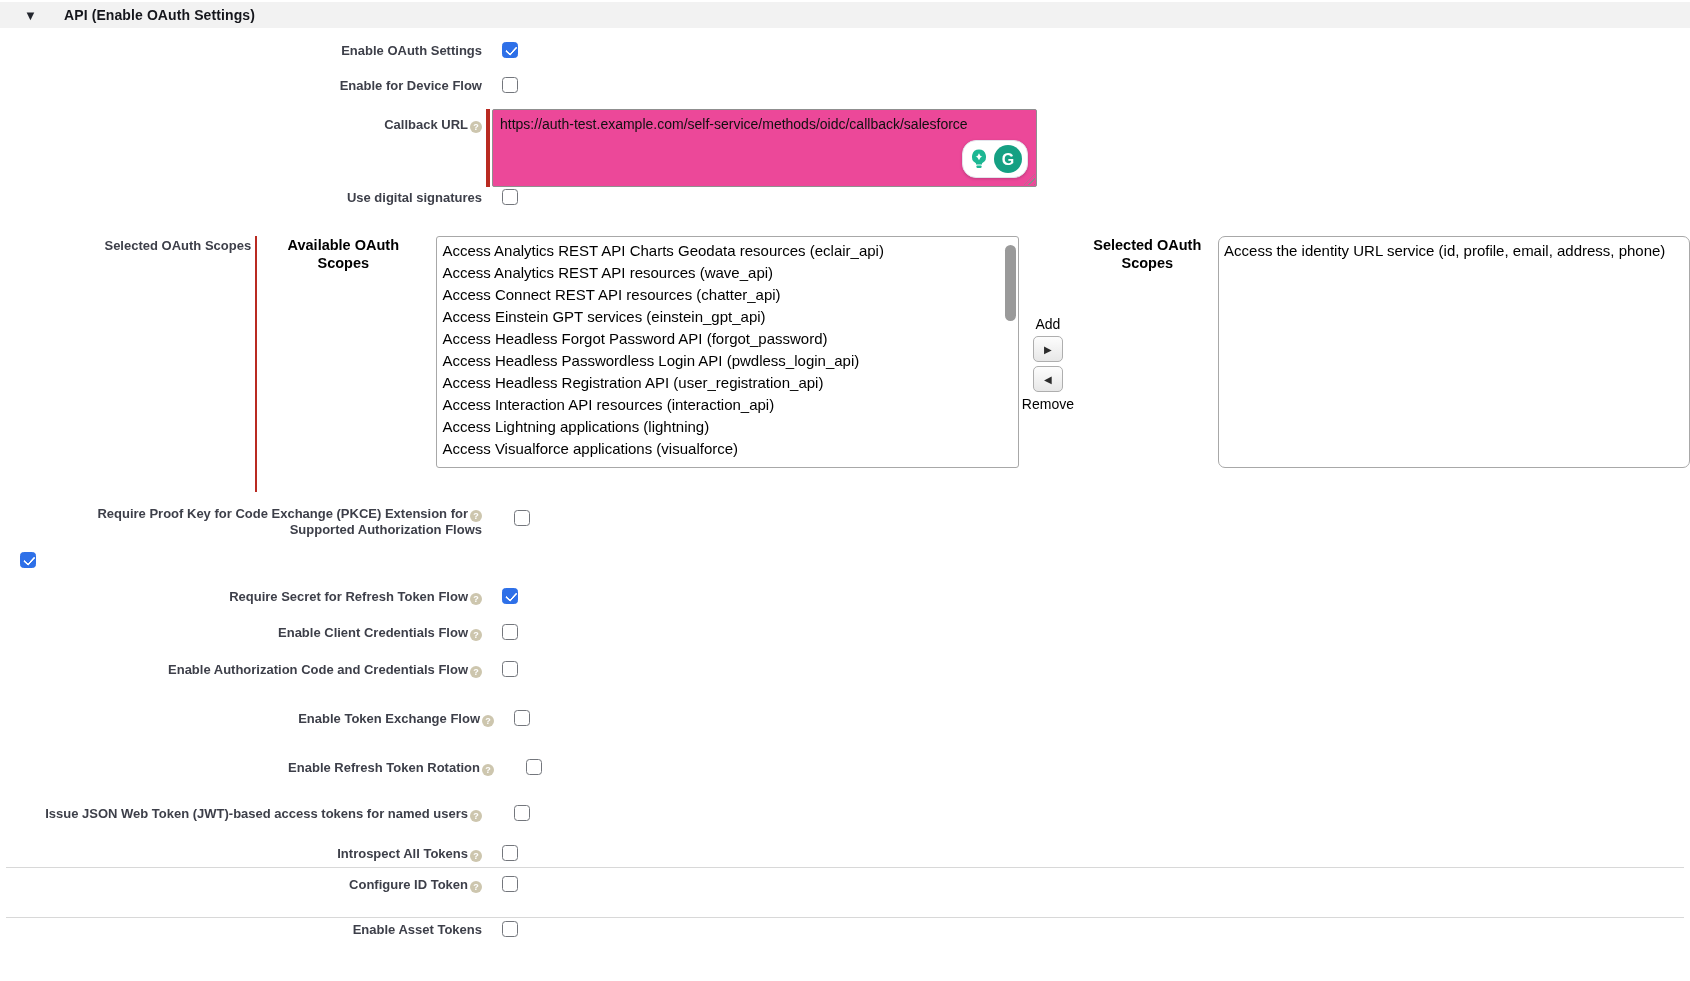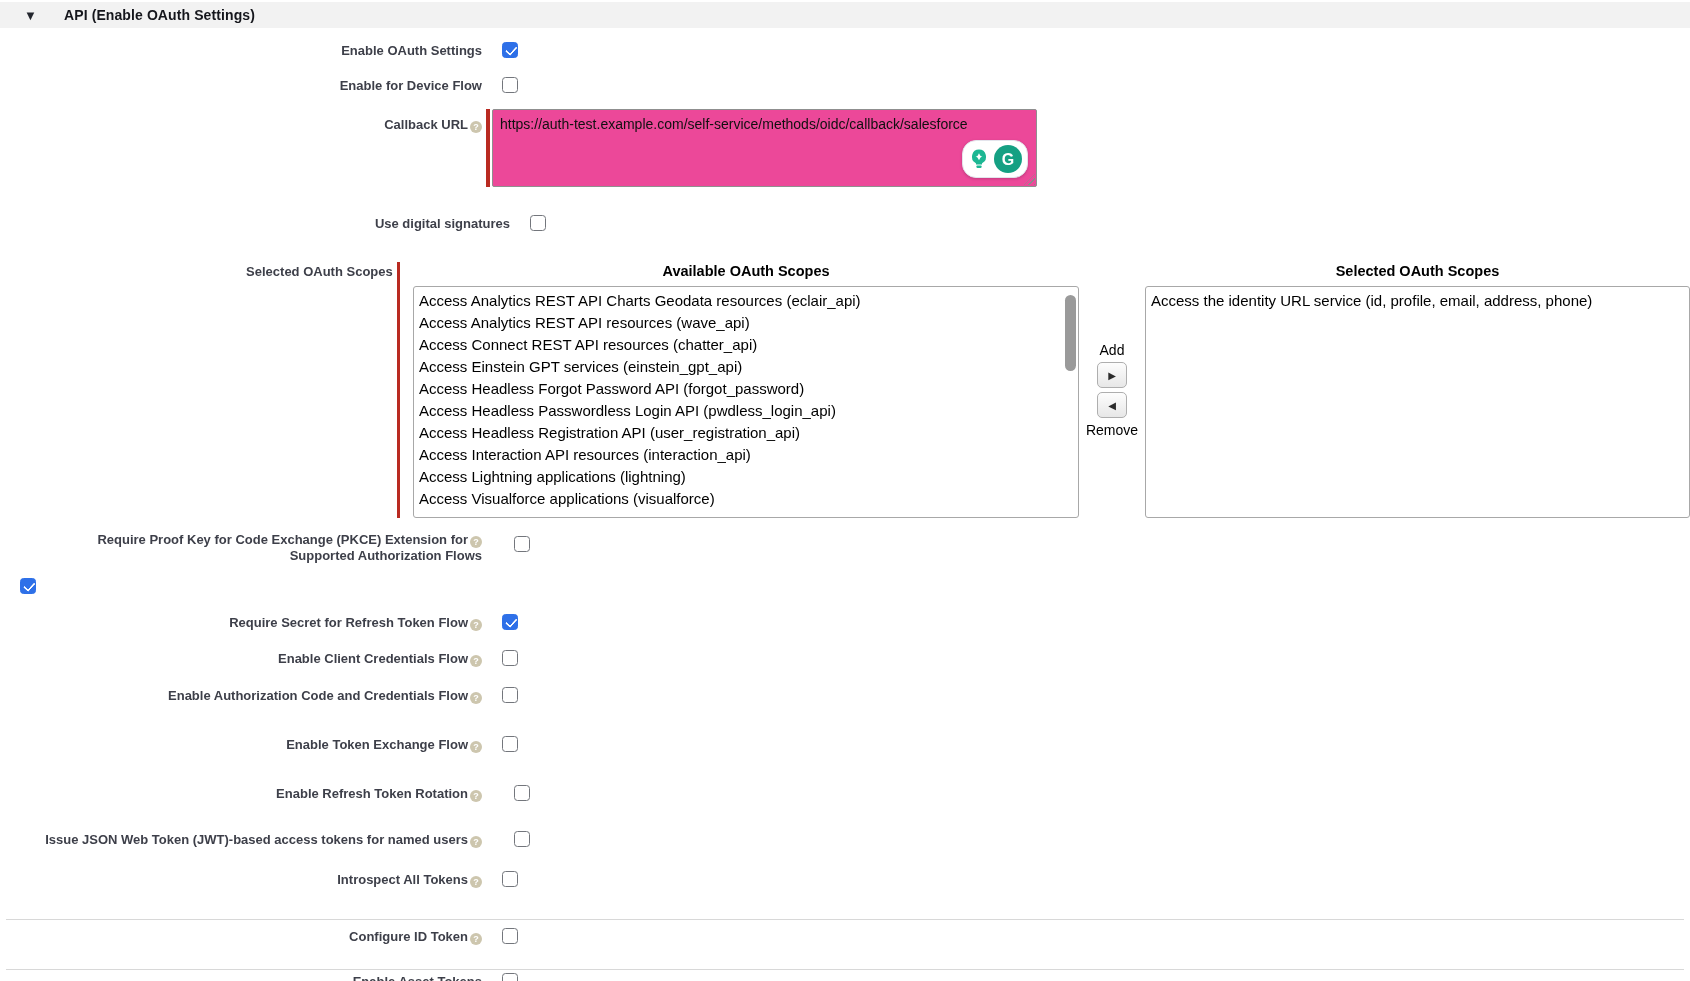--- a/index.html
+++ b/index.html
@@ -44,45 +44,45 @@
     border: 1px solid #e4e4ec; border-radius: 14px; box-shadow: 0 1px 3px rgba(0,0,0,.18);
     display: flex; align-items: center; gap: 2px; padding: 3px 4px; }
   .resize-handle { position: absolute; right: 1px; bottom: 1px; width: 11px; height: 11px;
     background: repeating-linear-gradient(135deg, transparent 0 2.5px, #8a8a8a 2.5px 4px);
     clip-path: polygon(100% 0, 100% 100%, 0 100%); cursor: nwse-resize; }
 
   
   .scopes-row { display: flex; align-items: flex-start; }
   .scopes-row .lbl { padding-top: 2px; }
   .dual { display: flex; margin-left: 11px; }
-  .listcol { display: flex; flex-direction: column; }
+  .listcol { display: flex; flex-direction: row; }
   .listhdr { text-align: center; font-size: 14.5px; font-weight: bold; color: #000;
     height: 18px; line-height: 18px; margin-bottom: 6px; }
   .listbox { border: 1px solid #a8a8a8; border-radius: 3px; background: #fff;
     height: 232px; position: relative; overflow: hidden; padding-top: 3px; }
-  .avail .listbox { width: 666px; }
-  .sel .listbox { width: 545px; }
+  .avail .listbox { width: 666px; margin-left: 20px; }
+  .sel .listbox { width: 545px; border-radius: 7px; }
   .items .item { font-size: 15px; color: #000; line-height: 22px; padding-left: 5px;
     white-space: nowrap; cursor: default; }
   .sb-thumb { position: absolute; top: 8px; right: 2px; width: 11px; height: 76px;
     background: #9a9a9a; border-radius: 6px; cursor: pointer; }
   .mid { width: 66px; display: flex; flex-direction: column; align-items: center;
     padding-top: 80px; gap: 4px; }
   .midlabel { font-size: 14px; color: #000; line-height: 16px; }
   .arrowbtn { width: 30px; height: 26px; border: 1px solid #aeaeae; border-radius: 5px;
     background: linear-gradient(#fdfdfd, #e7e7e7); cursor: pointer;
     font-size: 10px; color: #2b2b2b; display: flex; align-items: center; justify-content: center;
     font-family: "Liberation Sans", sans-serif; }
 
   .divider { border-top: 1px solid #d8d8d8; margin: 0 6px; }
 
   
   .mt14 { margin-top: 14px; } .mt15 { margin-top: 15px; } .mt12 { margin-top: 12px; }
-  .mt10 { margin-top: 28px; padding-left: 28px; } .mt27 { margin-top: 27px; } .mt13 { margin-top: 13px; }
-  .mt16 { margin-top: 16px; } .mt17 { margin-top: 17px; } .mt29 { margin-top: 29px; }
+  .mt10 { margin-top: 2px; } .mt27 { margin-top: 27px; } .mt13 { margin-top: 13px; }
+  .mt16 { margin-top: 16px; } .mt17 { margin-top: 17px; } .mt29 { margin-top: 29px; padding-left: 12px; }
   .mt26 { margin-top: 26px; } .mt20 { margin-top: 20px; } .mt8 { margin-top: 8px; }
   .mt21 { margin-top: 21px; } .mt3 { margin-top: 3px; }
 
   .pkce .cb { margin-top: 5px; }
 </style>
 </head>
 <body>
 
 <div class="section-header">
   <span class="collapse-tri">▼</span>

